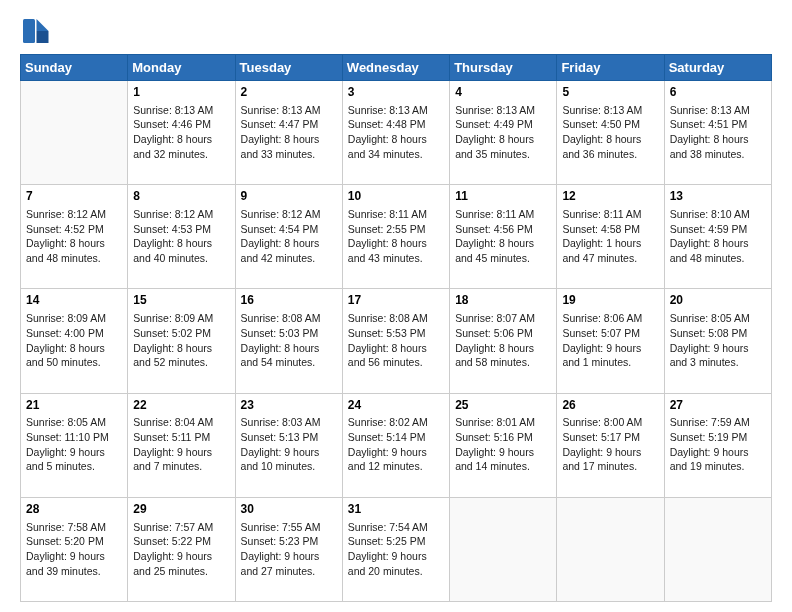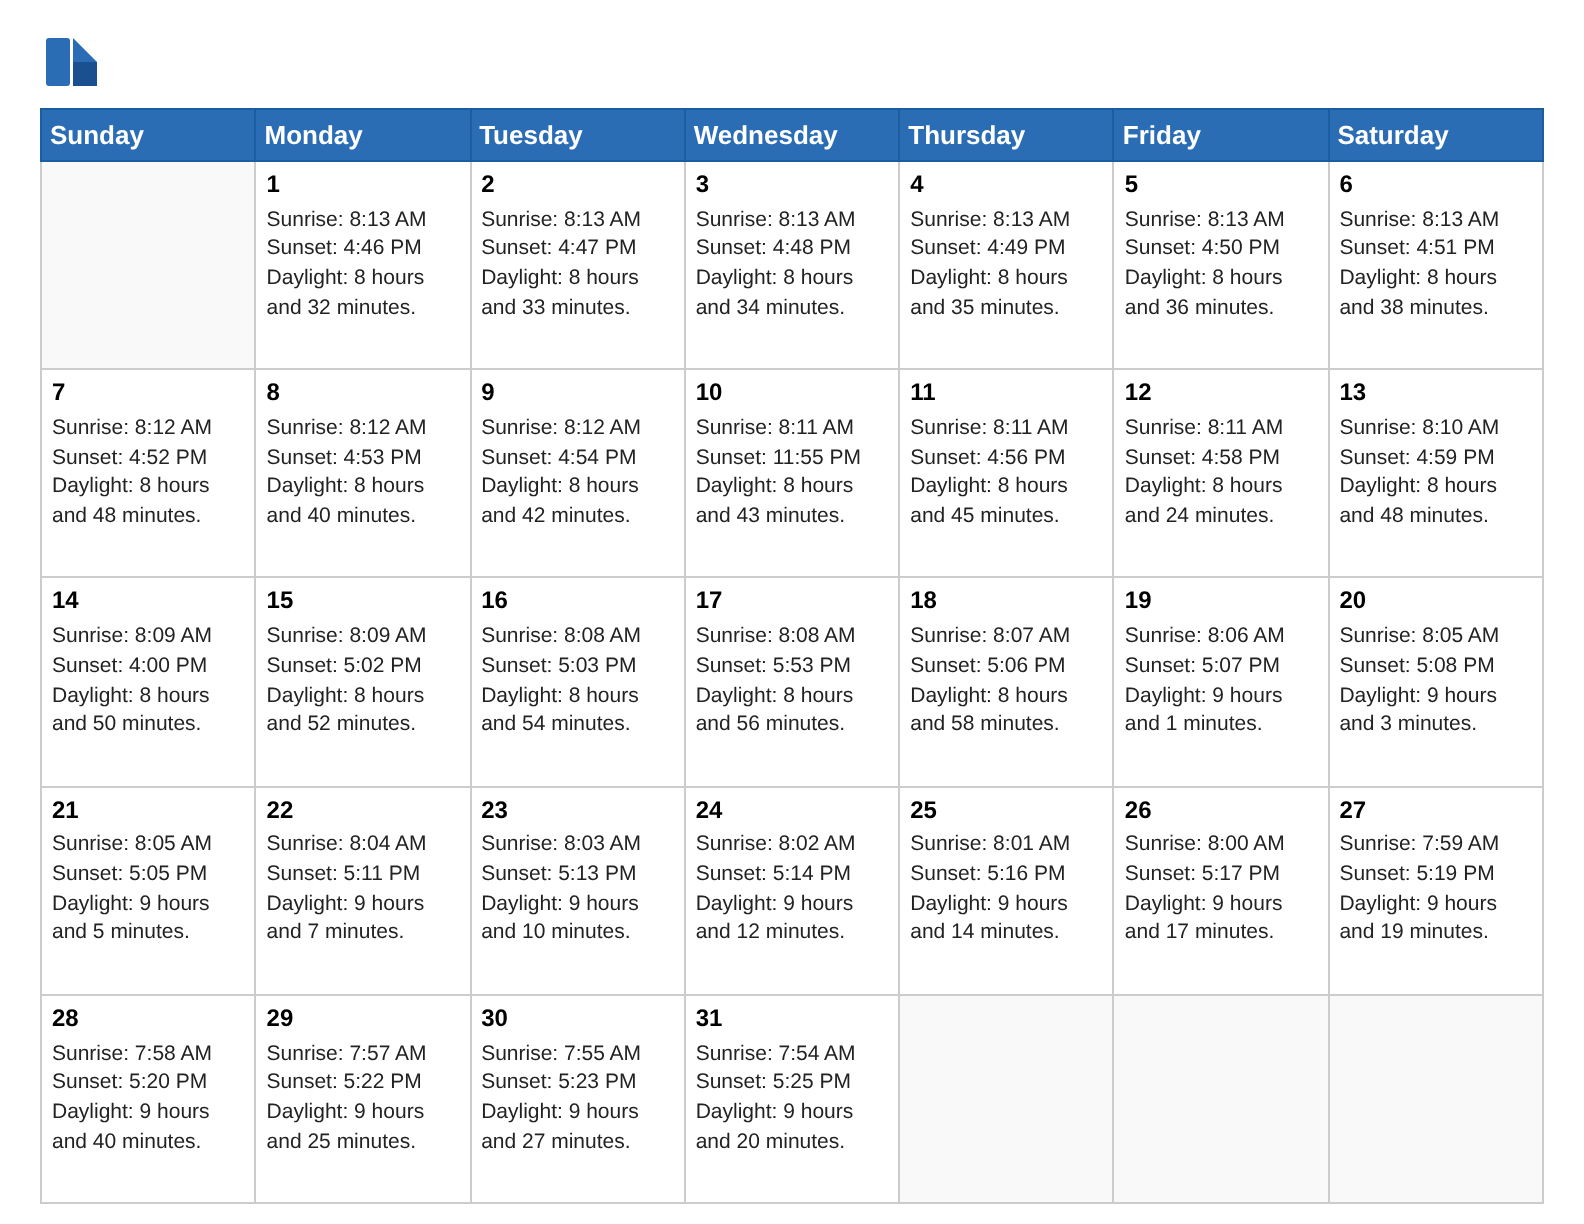--- a/index.html
+++ b/index.html
@@ -160,30 +160,30 @@
           <td><span class="day-num">8</span>
 <span class="day-info">Sunrise: 8:12 AM</span><br>
 <span class="day-info">Sunset: 4:53 PM</span><br>
 <span class="day-info">Daylight: 8 hours and 40 minutes.</span></td>
           <td><span class="day-num">9</span>
 <span class="day-info">Sunrise: 8:12 AM</span><br>
 <span class="day-info">Sunset: 4:54 PM</span><br>
 <span class="day-info">Daylight: 8 hours and 42 minutes.</span></td>
           <td><span class="day-num">10</span>
 <span class="day-info">Sunrise: 8:11 AM</span><br>
-<span class="day-info">Sunset: 11:55 PM</span><br>
+<span class="day-info">Sunset: 2:55 PM</span><br>
 <span class="day-info">Daylight: 8 hours and 43 minutes.</span></td>
           <td><span class="day-num">11</span>
 <span class="day-info">Sunrise: 8:11 AM</span><br>
 <span class="day-info">Sunset: 4:56 PM</span><br>
 <span class="day-info">Daylight: 8 hours and 45 minutes.</span></td>
           <td><span class="day-num">12</span>
 <span class="day-info">Sunrise: 8:11 AM</span><br>
 <span class="day-info">Sunset: 4:58 PM</span><br>
-<span class="day-info">Daylight: 8 hours and 24 minutes.</span></td>
+<span class="day-info">Daylight: 1 hours and 47 minutes.</span></td>
           <td><span class="day-num">13</span>
 <span class="day-info">Sunrise: 8:10 AM</span><br>
 <span class="day-info">Sunset: 4:59 PM</span><br>
 <span class="day-info">Daylight: 8 hours and 48 minutes.</span></td>
         </tr>
         <tr>
           <td><span class="day-num">14</span>
 <span class="day-info">Sunrise: 8:09 AM</span><br>
 <span class="day-info">Sunset: 4:00 PM</span><br>
 <span class="day-info">Daylight: 8 hours and 50 minutes.</span></td>
@@ -208,21 +208,21 @@
 <span class="day-info">Sunset: 5:07 PM</span><br>
 <span class="day-info">Daylight: 9 hours and 1 minutes.</span></td>
           <td><span class="day-num">20</span>
 <span class="day-info">Sunrise: 8:05 AM</span><br>
 <span class="day-info">Sunset: 5:08 PM</span><br>
 <span class="day-info">Daylight: 9 hours and 3 minutes.</span></td>
         </tr>
         <tr>
           <td><span class="day-num">21</span>
 <span class="day-info">Sunrise: 8:05 AM</span><br>
-<span class="day-info">Sunset: 5:05 PM</span><br>
+<span class="day-info">Sunset: 11:10 PM</span><br>
 <span class="day-info">Daylight: 9 hours and 5 minutes.</span></td>
           <td><span class="day-num">22</span>
 <span class="day-info">Sunrise: 8:04 AM</span><br>
 <span class="day-info">Sunset: 5:11 PM</span><br>
 <span class="day-info">Daylight: 9 hours and 7 minutes.</span></td>
           <td><span class="day-num">23</span>
 <span class="day-info">Sunrise: 8:03 AM</span><br>
 <span class="day-info">Sunset: 5:13 PM</span><br>
 <span class="day-info">Daylight: 9 hours and 10 minutes.</span></td>
           <td><span class="day-num">24</span>
@@ -239,21 +239,21 @@
 <span class="day-info">Daylight: 9 hours and 17 minutes.</span></td>
           <td><span class="day-num">27</span>
 <span class="day-info">Sunrise: 7:59 AM</span><br>
 <span class="day-info">Sunset: 5:19 PM</span><br>
 <span class="day-info">Daylight: 9 hours and 19 minutes.</span></td>
         </tr>
         <tr>
           <td><span class="day-num">28</span>
 <span class="day-info">Sunrise: 7:58 AM</span><br>
 <span class="day-info">Sunset: 5:20 PM</span><br>
-<span class="day-info">Daylight: 9 hours and 40 minutes.</span></td>
+<span class="day-info">Daylight: 9 hours and 39 minutes.</span></td>
           <td><span class="day-num">29</span>
 <span class="day-info">Sunrise: 7:57 AM</span><br>
 <span class="day-info">Sunset: 5:22 PM</span><br>
 <span class="day-info">Daylight: 9 hours and 25 minutes.</span></td>
           <td><span class="day-num">30</span>
 <span class="day-info">Sunrise: 7:55 AM</span><br>
 <span class="day-info">Sunset: 5:23 PM</span><br>
 <span class="day-info">Daylight: 9 hours and 27 minutes.</span></td>
           <td><span class="day-num">31</span>
 <span class="day-info">Sunrise: 7:54 AM</span><br>

